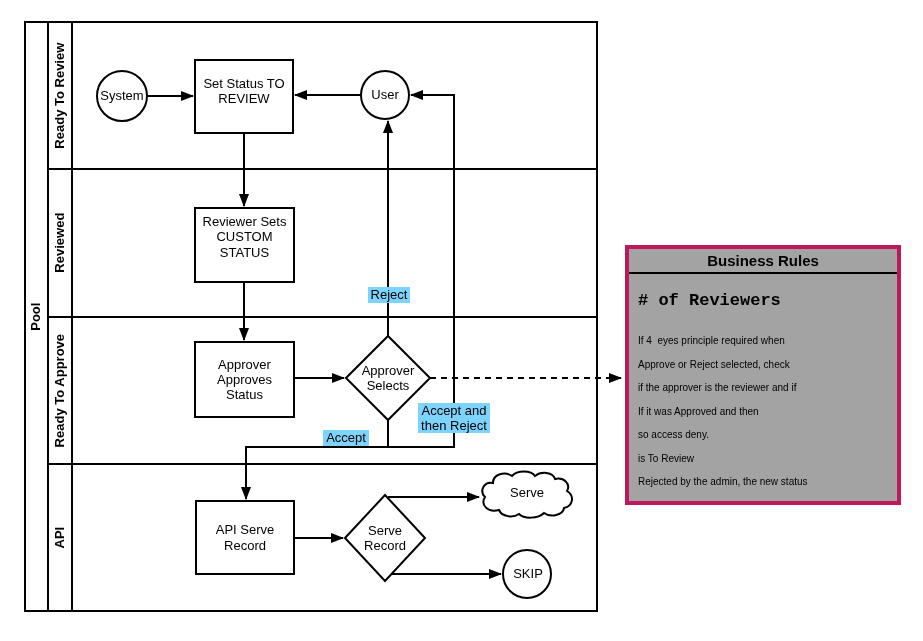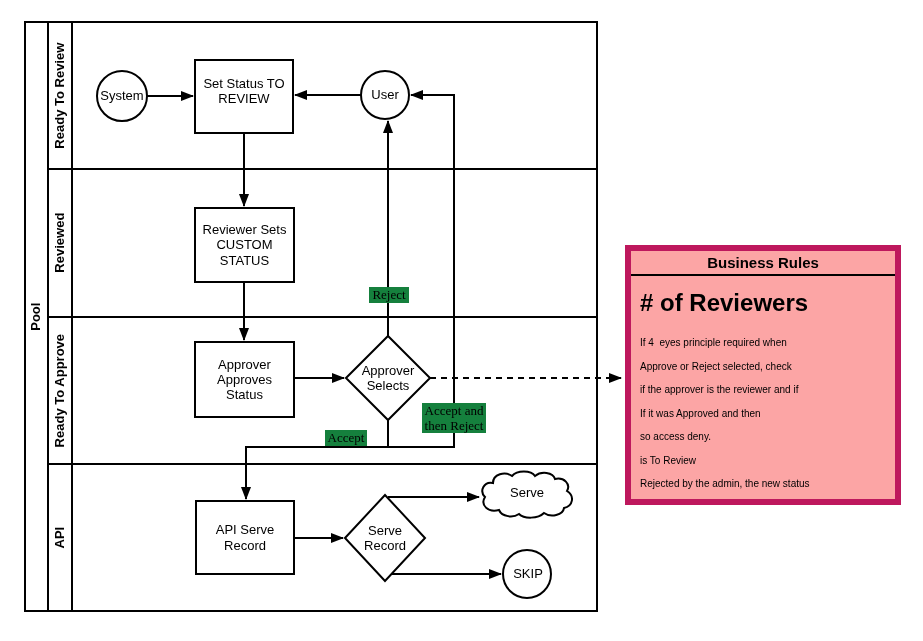--- a/index.html
+++ b/index.html
@@ -18,33 +18,33 @@
     display: flex;
     align-items: center;
     justify-content: center;
     text-align: center;
     font-size: 13px;
     line-height: 1.18;
     white-space: pre-line;
     pointer-events: none;
   }
   .rot { transform: rotate(-90deg); white-space: nowrap; font-weight: bold; font-size: 13px; }
-  .edge-label { background: #15803d; padding: 0 3px; font-family: Liberation Serif, serif; }
+  .edge-label { background: #7dd3fc; padding: 0 3px; }
   .br-box {
     position: absolute;
     left: 625px; top: 245px; width: 276px; height: 260px;
-    border: 6px solid #be185d; background: #fca5a5; box-sizing: border-box;
+    border: 4px solid #be185d; background: #a3a3a3; box-sizing: border-box;
   }
   .br-header {
     height: 23px; border-bottom: 2px solid #000;
     display: flex; align-items: center; justify-content: center;
     font-weight: bold; font-size: 15px;
   }
   .br-body { padding: 14px 9px 0 9px; }
-  .br-heading { font-size: 24px; font-weight: bold; line-height: 26px; margin: 0 0 15px 0; }
+  .br-heading { font-size: 17px; font-weight: bold; line-height: 26px; margin: 0 0 15px 0; font-family: Liberation Mono, monospace; }
   .br-line { font-size: 10px; line-height: 23.5px; white-space: pre-wrap; }
 </style>
 </head>
 <body>
 
 <div class="canvas">
 
   <svg width="923" height="641" viewBox="0 0 923 641">
     <defs>
       <marker id="arrow" viewBox="0 0 13 10" refX="12" refY="5" markerWidth="13" markerHeight="10" markerUnits="userSpaceOnUse" orient="auto">
@@ -103,21 +103,21 @@
     <span class="rot">Ready To Approve</span>
   </div>
   <div class="overlay" style="left:48px; top:464px; width:24px; height:147px;">
     <span class="rot">API</span>
   </div>
 
   <div class="overlay" style="left:97px; top:71px; width:50px; height:50px;">System</div>
   <div class="overlay" style="left:195px; top:60px; width:98px; height:62px;">Set Status TO
 REVIEW</div>
   <div class="overlay" style="left:361px; top:71px; width:48px; height:48px;">User</div>
-  <div class="overlay" style="left:195px; top:208px; width:99px; height:74px;">Reviewer Sets
+  <div class="overlay" style="left:195px; top:200px; width:99px; height:74px;">Reviewer Sets
 CUSTOM
 STATUS</div>
   <div class="overlay" style="left:195px; top:342px; width:99px; height:75px;">Approver
 Approves
 Status</div>
   <div class="overlay" style="left:346px; top:336px; width:84px; height:84px;">Approver
 Selects</div>
   <div class="overlay" style="left:196px; top:501px; width:98px; height:73px;">API Serve
 Record</div>
   <div class="overlay" style="left:345px; top:495px; width:80px; height:86px;">Serve

